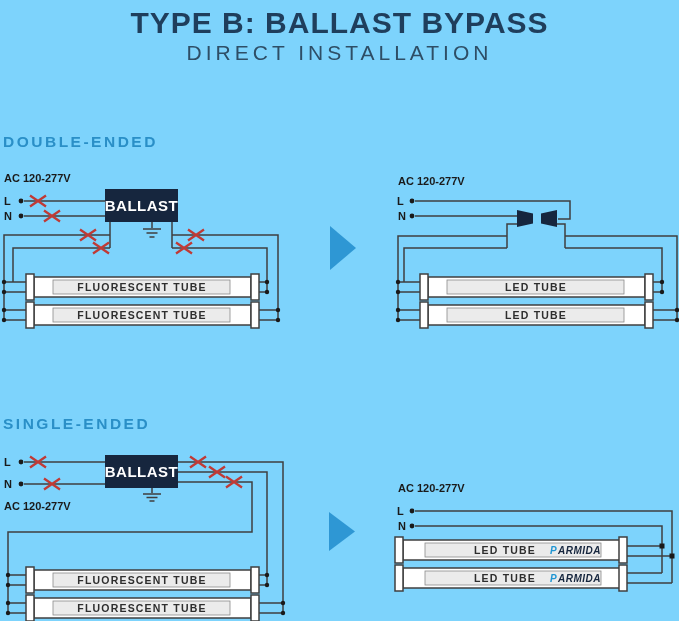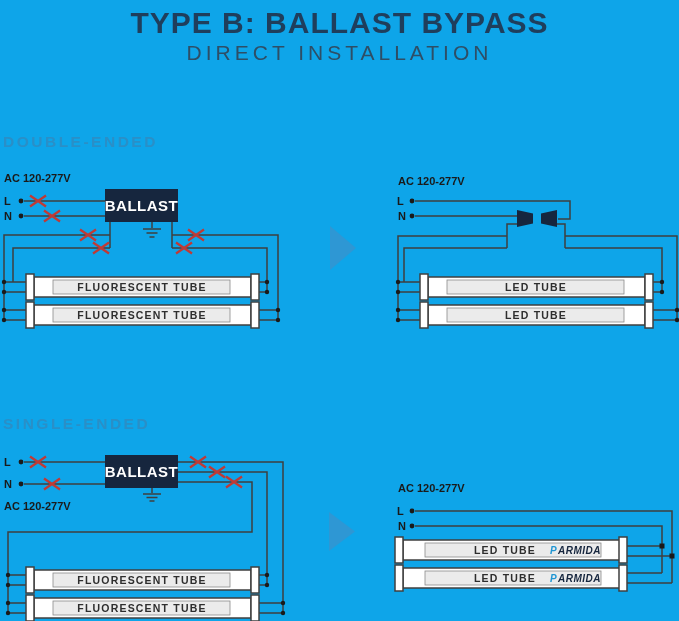--- a/index.html
+++ b/index.html
@@ -1,16 +1,16 @@
 <!DOCTYPE html>
 <html><head>
 <meta charset="utf-8">
 <style>
   html,body{margin:0;padding:0;background:#ffffff;}
-  .stage{position:relative;width:679px;height:621px;background:#0ea5e9;overflow:hidden;
+  .stage{position:relative;width:679px;height:621px;background:#7dd3fc;overflow:hidden;
          font-family:"Liberation Sans",sans-serif;}
   svg{display:block;}
   text{font-family:"Liberation Sans",sans-serif;}
   .title{font-size:30px;font-weight:800;letter-spacing:1px;fill:#1f3e5c;}
   .subtitle{font-size:21px;font-weight:400;letter-spacing:4px;fill:#2e4e66;}
   .section-label{font-size:15.5px;font-weight:700;letter-spacing:2.5px;fill:#2a8fc7;}
   .small-label{font-size:11px;font-weight:700;fill:#1a1a1a;}
   .ballast-text{font-size:15px;font-weight:800;letter-spacing:.5px;fill:#ffffff;}
   .tube-text{font-size:10.5px;font-weight:700;letter-spacing:1.2px;fill:#2e2e2e;}
   .brand-p{font-size:10px;font-weight:800;letter-spacing:.5px;fill:#2196d3;font-style:italic;}

